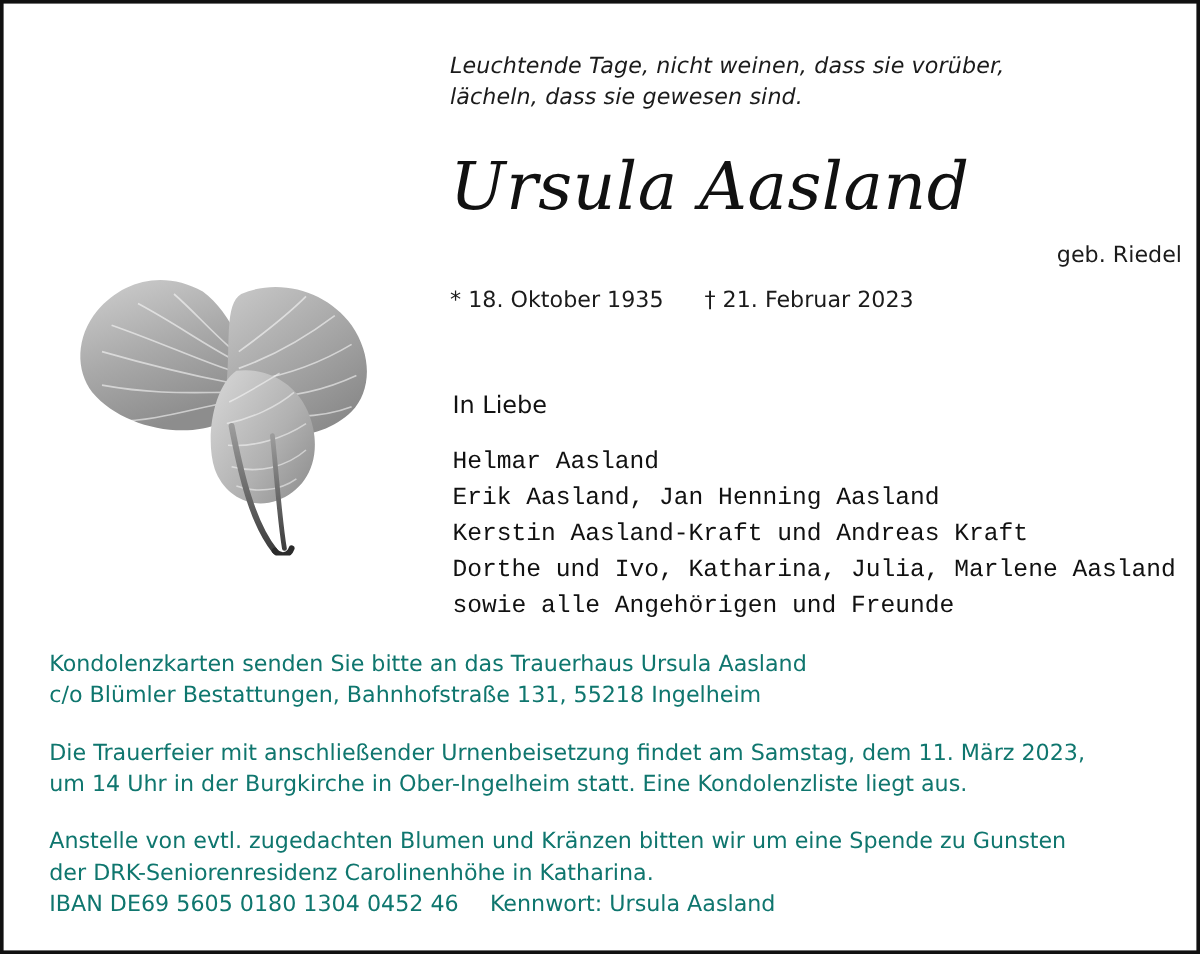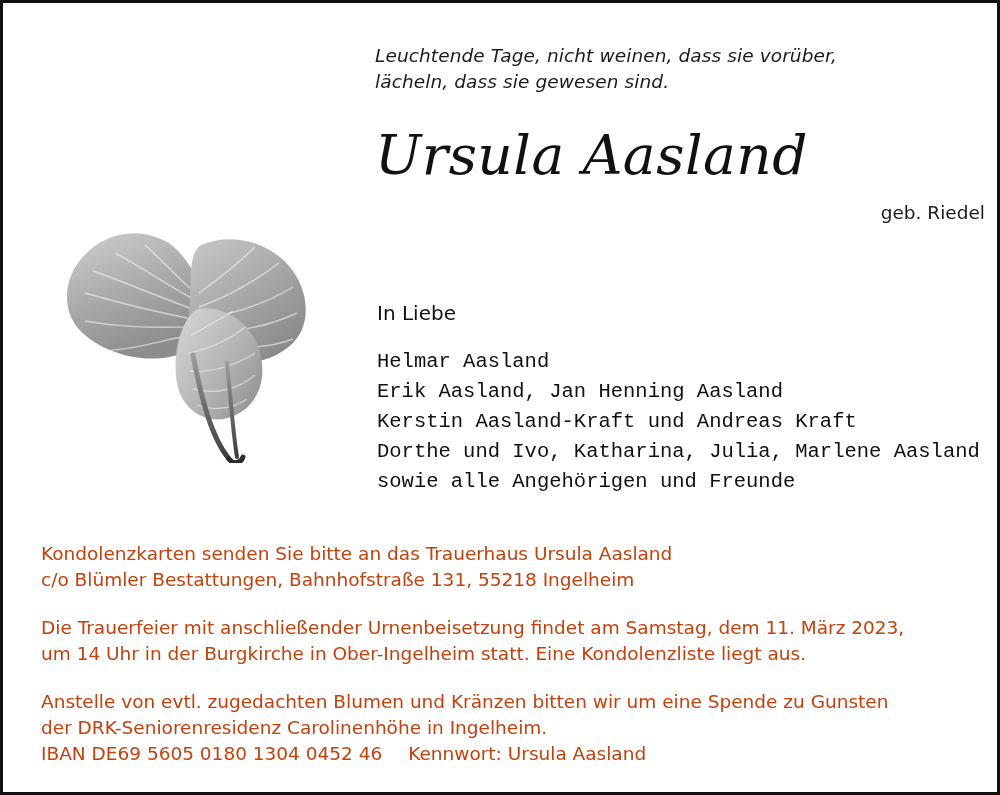--- a/index.html
+++ b/index.html
@@ -78,21 +78,21 @@
     color: #1b1b1b;
   }
   .dates .gap {
     display: inline-block;
     width: 34px;
   }
 
   .dedication {
     position: absolute;
     left: 374px;
-    top: 296px;
+    top: 320px;
     width: 610px;
   }
   .dedication .in-liebe {
     font-size: 20px;
     line-height: 28px;
     font-weight: 400;
     color: #111111;
   }
   .family {
     margin-top: 20px;
@@ -109,21 +109,21 @@
   .lower {
     position: absolute;
     left: 38px;
     top: 538px;
     width: 930px;
   }
   .lower p {
     margin: 0;
     font-size: 18.5px;
     line-height: 26px;
-    color: #c2410c;
+    color: #0f766e;
   }
   .block-gap { height: 22px; }
   .iban-line .kennwort {
     display: inline-block;
     margin-left: 26px;
   }
 </style>
 </head>
 <body>
 
@@ -202,20 +202,23 @@
     </svg>
   </div>
 
   <div class="upper-text">
     <div class="verse">
       <div>Leuchtende Tage, nicht weinen, dass sie vorüber,</div>
       <div>lächeln, dass sie gewesen sind.</div>
     </div>
     <div class="name">Ursula Aasland</div>
     <div class="maiden">geb. Riedel</div>
+    <div class="dates">
+      <span>* 18. Oktober 1935</span><span class="gap"></span><span>† 21. Februar 2023</span>
+    </div>
   </div>
 
   <div class="dedication">
     <div class="in-liebe">In Liebe</div>
     <div class="family">
       <div>Helmar Aasland</div>
       <div>Erik Aasland, Jan Henning Aasland</div>
       <div>Kerstin Aasland-Kraft und Andreas Kraft</div>
       <div>Dorthe und Ivo, Katharina, Julia, Marlene Aasland</div>
       <div>sowie alle Angehörigen und Freunde</div>
@@ -223,19 +226,19 @@
   </div>
 
   <div class="lower">
     <p>Kondolenzkarten senden Sie bitte an das Trauerhaus Ursula Aasland</p>
     <p>c/o Blümler Bestattungen, Bahnhofstraße 131, 55218 Ingelheim</p>
     <div class="block-gap"></div>
     <p>Die Trauerfeier mit anschließender Urnenbeisetzung findet am Samstag, dem 11. März 2023,</p>
     <p>um 14 Uhr in der Burgkirche in Ober-Ingelheim statt. Eine Kondolenzliste liegt aus.</p>
     <div class="block-gap"></div>
     <p>Anstelle von evtl. zugedachten Blumen und Kränzen bitten wir um eine Spende zu Gunsten</p>
-    <p>der DRK-Seniorenresidenz Carolinenhöhe in Ingelheim.</p>
+    <p>der DRK-Seniorenresidenz Carolinenhöhe in Katharina.</p>
     <p class="iban-line">
       <span>IBAN DE69 5605 0180 1304 0452 46</span><span class="kennwort">Kennwort: Ursula Aasland</span>
     </p>
   </div>
 
 </div>
 
 </body></html>

